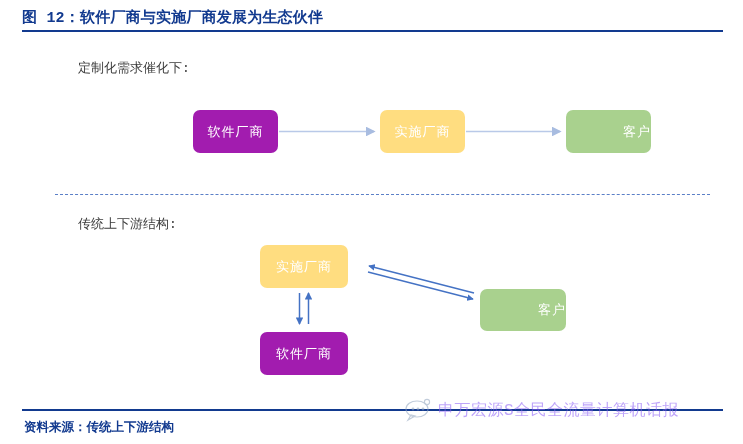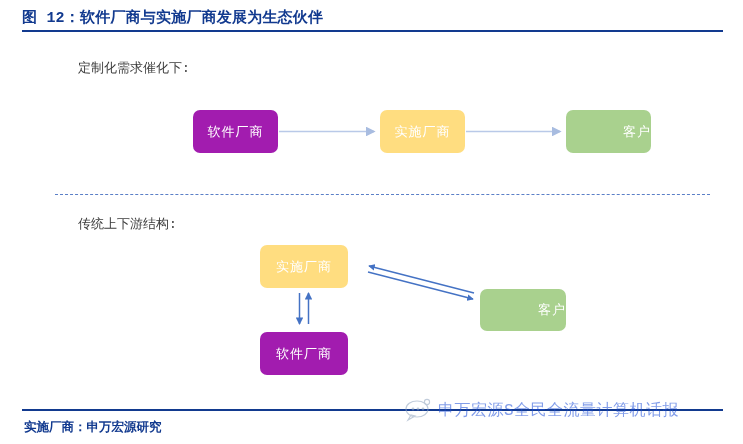--- a/index.html
+++ b/index.html
@@ -122,21 +122,21 @@
     left: 404px;
     top: 398px;
     display: flex;
     align-items: center;
     gap: 4px;
     opacity: 0.55;
     pointer-events: none;
   }
   .watermark-text {
     font-size: 16px;
-    color: #1d4ed8;
+    color: #8b5cf6;
     letter-spacing: 0.5px;
     white-space: nowrap;
   }
 </style>
 </head>
 <body>
 
 <div class="page">
 
   <div class="fig-title">图 12：软件厂商与实施厂商发展为生态伙伴</div>
@@ -184,21 +184,21 @@
   <svg class="arrow-layer">
 
     <line x1="299.5" y1="293" x2="299.5" y2="324" stroke="#4472c4" stroke-width="1.5" marker-end="url(#ah-dark)"></line>
     <line x1="308.5" y1="324" x2="308.5" y2="293" stroke="#4472c4" stroke-width="1.5" marker-end="url(#ah-dark)"></line>
 
     <line x1="474" y1="293" x2="369" y2="266" stroke="#4472c4" stroke-width="1.3" marker-end="url(#ah-dark)"></line>
     <line x1="368" y1="272" x2="473" y2="299" stroke="#4472c4" stroke-width="1.3" marker-end="url(#ah-dark)"></line>
   </svg>
 
   <div class="footer-rule"></div>
-  <div class="footer-source">实施厂商：申万宏源研究</div>
+  <div class="footer-source">资料来源：传统上下游结构</div>
 
   <div class="watermark">
     <svg width="30" height="24" viewBox="0 0 30 24">
       <ellipse cx="13" cy="11" rx="11" ry="8" fill="none" stroke="#8fa3bd" stroke-width="1.2"></ellipse>
       <path d="M7,17 L4,22 L11,18 z" fill="none" stroke="#8fa3bd" stroke-width="1.2"></path>
       <circle cx="9" cy="11" r="1.4" fill="#8fa3bd"></circle>
       <circle cx="14" cy="11" r="1.4" fill="#8fa3bd"></circle>
       <circle cx="19" cy="11" r="1.4" fill="#8fa3bd"></circle>
       <circle cx="23" cy="4" r="2.6" fill="none" stroke="#8fa3bd" stroke-width="1.1"></circle>
     </svg>

